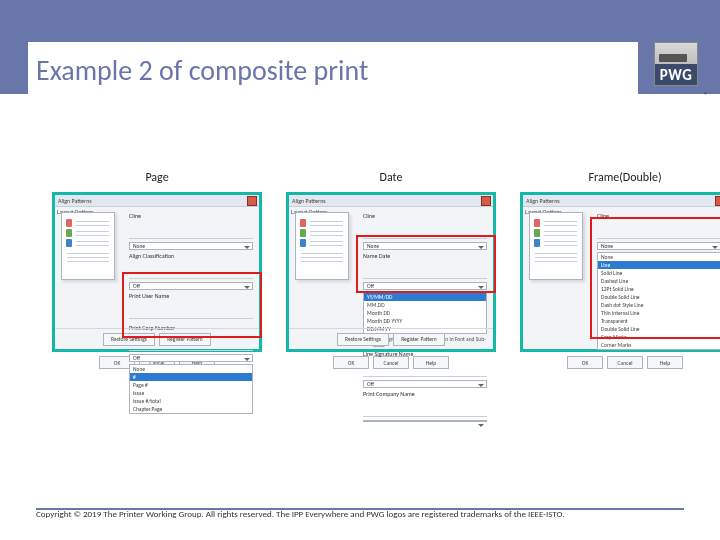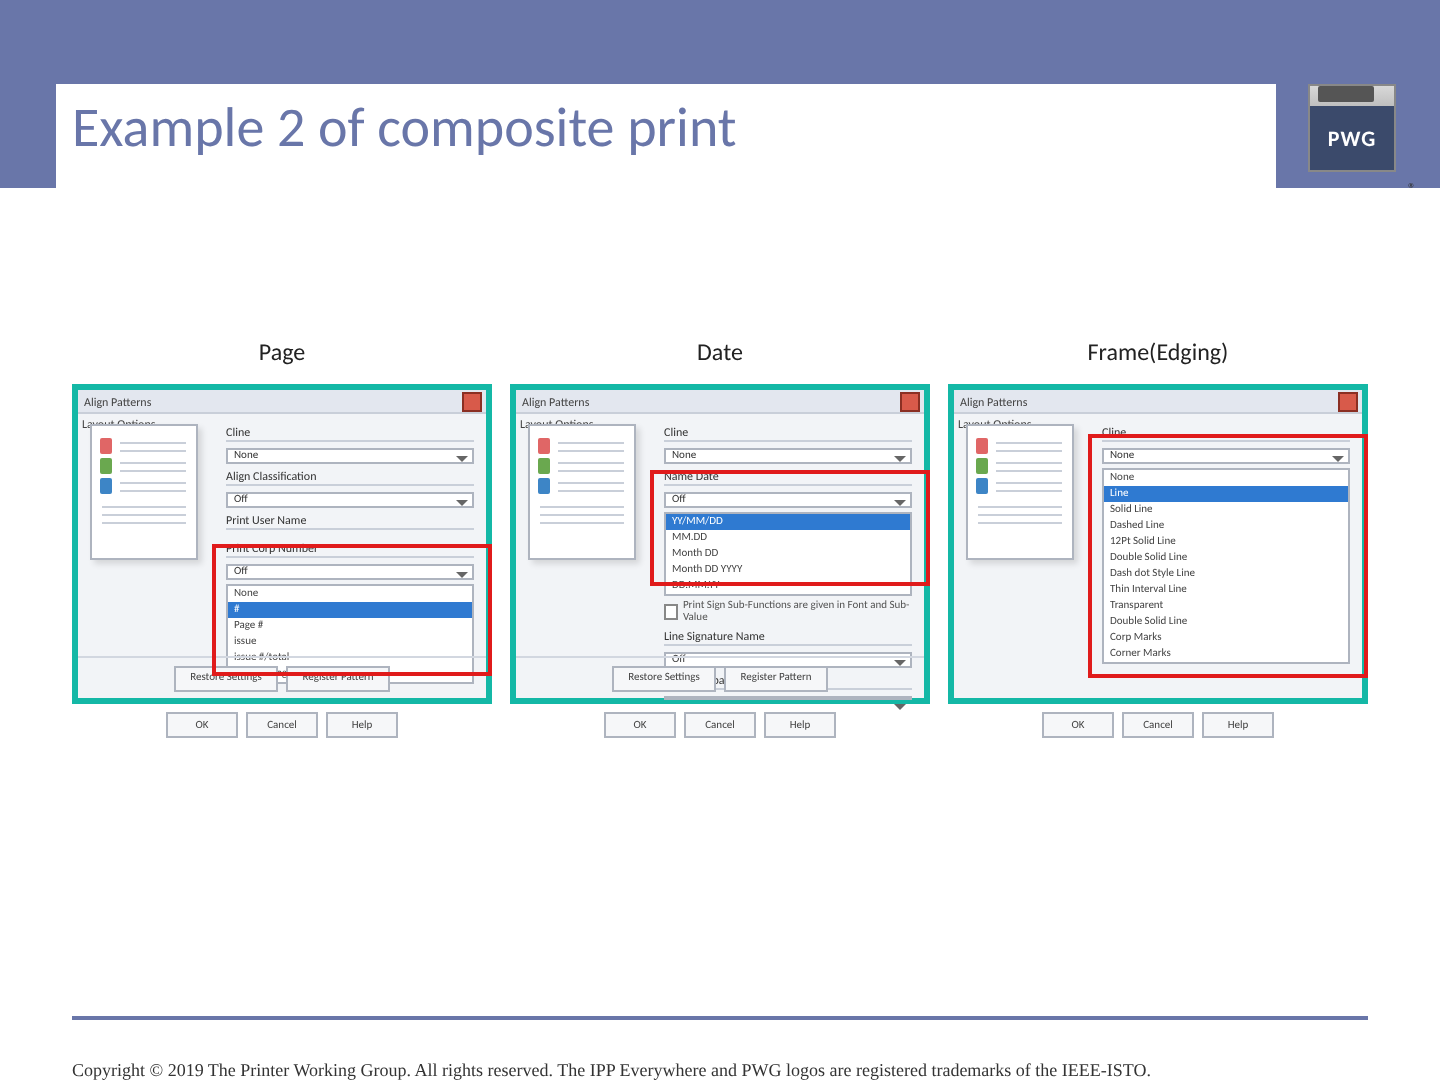--- a/index.html
+++ b/index.html
@@ -1,58 +1,58 @@
 <!DOCTYPE html>
 <html><head>
 <meta charset="utf-8">
 <style>
   html, body { margin: 0; padding: 0; width: 720px; height: 540px; font-family: Calibri, Arial, sans-serif; background: #fff; overflow: hidden; }
   .slide { position: relative; width: 720px; height: 540px; background: #fff; }
   .header-bar { position: absolute; left: 0; top: 0; width: 720px; height: 94px; background: #6976a9; }
-  .title-box { position: absolute; left: 28px; top: 42px; width: 610px; height: 52px; background: #fff; display: flex; align-items: flex-start; padding-left: 8px; padding-top: 4px; box-sizing: border-box; }
+  .title-box { position: absolute; left: 28px; top: 42px; width: 610px; height: 52px; background: #fff; display: flex; align-items: center; padding-left: 8px; padding-top: 4px; box-sizing: border-box; }
   .title-text { font-size: 28px; color: #6976a9; font-weight: 400; }
   .logo { position: absolute; right: 22px; top: 42px; width: 44px; height: 44px; background: #fff; border: 1px solid #888; display: flex; flex-direction: column; box-sizing: border-box; }
   .logo-top { flex: 1; background: linear-gradient(#d8d8d8, #bfbfbf); position: relative; }
   .logo-top::after { content: ""; position: absolute; left: 4px; bottom: 2px; width: 28px; height: 8px; background: #555; border-radius: 1px; }
-  .logo-bot { height: 32px; background: #3b4a6b; color: #fff; font-size: 11px; font-weight: bold; display: flex; align-items: center; justify-content: center; letter-spacing: 0.5px; }
+  .logo-bot { height: 21px; background: #3b4a6b; color: #fff; font-size: 15px; font-weight: bold; display: flex; align-items: center; justify-content: center; letter-spacing: 0.5px; }
   .reg { position: absolute; right: 12px; top: 90px; font-size: 8px; color: #333; }
 
   .body { position: absolute; left: 36px; top: 170px; right: 36px; display: flex; justify-content: space-between; gap: 8px; }
-  .col { width: 210px; display: flex; flex-direction: column; align-items: center; }
+  .col { width: 210px; display: flex; flex-direction: column; align-items: center; margin-left: 16px; }
   .col-label { font-size: 12px; color: #222; margin-bottom: 8px; }
 
   .dlg { width: 210px; height: 160px; background: #f2f4f7; border: 3px solid #14b8a6; box-sizing: border-box; position: relative; font-size: 6px; color: #333; }
   .dlg-title { height: 11px; background: #e3e7ef; border-bottom: 1px solid #c9cfd9; display: flex; align-items: center; padding: 0 3px; font-size: 6px; color: #444; }
   .dlg-close { position: absolute; right: 2px; top: 1px; width: 8px; height: 8px; background: #d85a4a; border: 1px solid #8b2f23; }
   .dlg-body { position: absolute; left: 0; top: 11px; right: 0; bottom: 20px; display: flex; }
   .dlg-tab { position: absolute; left: 2px; top: 13px; font-size: 6px; color: #444; }
   .thumb-area { width: 66px; padding: 6px 0 0 6px; }
   .thumb { width: 52px; height: 66px; background: #fff; border: 1px solid #aeb4bf; box-shadow: 2px 2px 3px rgba(0,0,0,0.12); position: relative; }
   .thumb-bar { position: absolute; left: 4px; width: 6px; border-radius: 1px; }
   .b1 { top: 6px; height: 8px; background: #e06666; }
   .b2 { top: 16px; height: 8px; background: #6aa84f; }
   .b3 { top: 26px; height: 8px; background: #3d85c6; }
   .thumb-line { position: absolute; left: 14px; right: 5px; height: 1px; background: #c9cfd9; }
   .l1 { top: 8px; } .l2 { top: 12px; } .l3 { top: 18px; } .l4 { top: 22px; } .l5 { top: 28px; } .l6 { top: 32px; }
   .l7 { top: 40px; left: 5px; } .l8 { top: 44px; left: 5px; } .l9 { top: 48px; left: 5px; }
   .opts { flex: 1; padding: 6px 6px 0 2px; display: flex; flex-direction: column; gap: 2px; }
-  .grp-label { font-size: 6px; color: #333; border-bottom: 1px solid #c9cfd9; padding-bottom: 0; margin-bottom: 1px; }
+  .grp-label { font-size: 6px; color: #333; border-bottom: 1px solid #c9cfd9; padding-bottom: 18px; margin-bottom: 1px; }
   .select { height: 10px; background: #fff; border: 1px solid #aeb4bf; position: relative; font-size: 5.5px; padding-left: 3px; display: flex; align-items: center; color: #333; }
   .select::after { content: ""; position: absolute; right: 2px; top: 3px; width: 0; height: 0; border-left: 3px solid transparent; border-right: 3px solid transparent; border-top: 3px solid #666; }
   .listbox { background: #fff; border: 1px solid #aeb4bf; font-size: 5.5px; display: flex; flex-direction: column; }
   .listbox .item { padding: 0 3px; line-height: 8px; height: 8px; white-space: nowrap; overflow: hidden; color: #444; }
   .listbox .sel { background: #2f7ad1; color: #fff; }
   .check { font-size: 5.5px; color: #555; display: flex; align-items: center; gap: 2px; }
   .check::before { content: ""; width: 6px; height: 6px; border: 1px solid #888; background: #fff; display: inline-block; }
   .dlg-buttons { position: absolute; left: 0; right: 0; bottom: 0; height: 20px; display: flex; align-items: center; justify-content: center; gap: 4px; border-top: 1px solid #d2d7e0; }
   .dlg-btn { height: 11px; min-width: 50px; background: #f6f7f9; border: 1px solid #aeb4bf; font-size: 5.5px; display: flex; align-items: center; justify-content: center; color: #444; }
   .dlg-btn.small { min-width: 34px; }
   .hi-red { position: absolute; border: 2px solid #e01b1b; pointer-events: none; }
 
-  .footer { position: absolute; left: 36px; right: 36px; bottom: 0; height: 20px; display: flex; align-items: flex-end; font-family: Liberation Serif, serif; }
+  .footer { position: absolute; left: 36px; right: 36px; bottom: 12px; height: 20px; display: flex; align-items: flex-start; }
   .foot-line { position: absolute; left: 36px; right: 36px; bottom: 30px; height: 2px; background: #6976a9; }
   .footer-text { font-size: 9px; color: #333; }
 </style>
 </head>
 <body>
 
 <div class="slide">
   <div class="header-bar"></div>
   <div class="title-box">
     <span class="title-text">Example 2 of composite print</span>
@@ -183,21 +183,21 @@
         <div class="hi-red" style="left:67px; top:40px; width:136px; height:54px;"></div>
       </div>
       <div style="display:flex; gap:4px; margin-top:4px;">
         <div class="dlg-btn small">OK</div>
         <div class="dlg-btn small">Cancel</div>
         <div class="dlg-btn small">Help</div>
       </div>
     </div>
 
     <div class="col">
-      <div class="col-label">Frame(Edging)</div>
+      <div class="col-label">Frame(Double)</div>
       <div class="dlg">
         <div class="dlg-title">Align Patterns</div>
         <div class="dlg-close"></div>
         <div class="dlg-tab">Layout Options</div>
         <div class="dlg-body">
           <div class="thumb-area">
             <div class="thumb">
               <div class="thumb-bar b1"></div>
                 <div class="thumb-bar b2"></div>
                 <div class="thumb-bar b3"></div>

